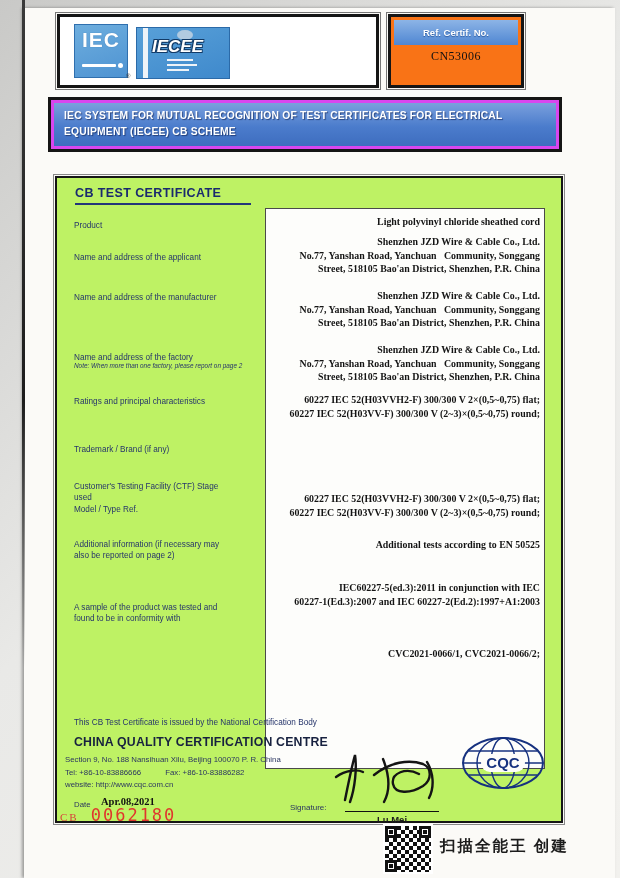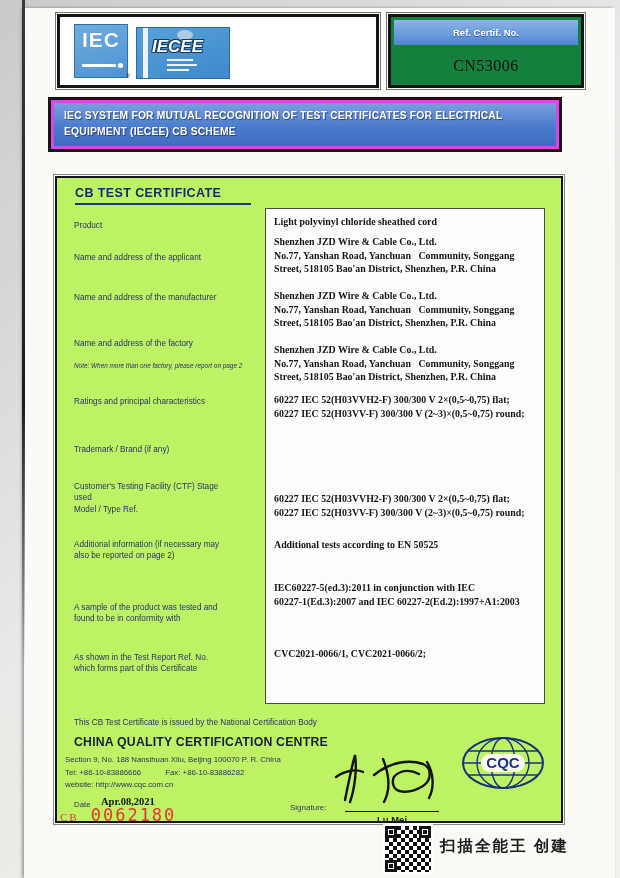--- a/index.html
+++ b/index.html
@@ -55,34 +55,34 @@
     background:#c9d6e2;opacity:.8;
   }
   .iecee-text{
     position:absolute;left:15px;top:9px;
     font-style:italic;font-weight:bold;font-size:17px;color:#fff;letter-spacing:0;
     text-shadow:1px 1px 0 #123a66,-1px 1px 0 #123a66,1px -1px 0 #123a66,-1px -1px 0 #123a66;
   }
   .iecee-lines{position:absolute;left:30px;bottom:7px;width:30px;}
   .iecee-lines .bar{height:2.5px;background:#eef3f8;margin-top:2.5px;}
   .ref-box{
-    position:absolute;left:388px;top:14px;width:196px;height:74px;
-    background:#15803d;border:3px solid #151515;outline:1px solid #777;outline-offset:1px;
+    position:absolute;left:388px;top:14px;width:136px;height:74px;
+    background:#f97316;border:3px solid #151515;outline:1px solid #777;outline-offset:1px;
     box-sizing:border-box;
   }
   .ref-head{
     margin:3px;height:25px;
     background:linear-gradient(#8cb4e6,#4f86d2);
     color:#fff;font-weight:bold;font-size:9.5px;
     display:flex;align-items:center;justify-content:center;
     text-shadow:0 1px 1px #2b5aa0;
   }
   .ref-value{
-    text-align:center;margin-top:12px;
-    font-family:"Liberation Serif",serif;font-size:16px;color:#111;letter-spacing:.5px;
+    text-align:center;margin-top:4px;
+    font-family:"Liberation Serif",serif;font-size:12px;color:#111;letter-spacing:.5px;
   }
   
   .banner{
     position:absolute;left:48px;top:97px;width:514px;height:55px;
     border:3px solid #151515;background:#d946ef;box-sizing:border-box;
   }
   .banner-inner{
     position:absolute;left:3px;top:3px;right:3px;bottom:3px;
     background:linear-gradient(#7aa0dd,#4b7ccc 55%,#3e6dbf);
     color:#fff;font-weight:bold;font-size:10.3px;line-height:1.55;
@@ -103,22 +103,22 @@
   }
   .flabel{
     position:absolute;left:17px;width:156px;
     font-size:8.2px;color:#26356b;line-height:1.4;
   }
   .fnote{
     position:absolute;left:17px;width:200px;
     font-size:6.4px;font-style:italic;color:#26356b;
   }
   .value-box{
-    position:absolute;left:208px;top:30px;width:280px;height:496px;
-    border:1.3px solid #4a4a4a;box-sizing:border-box;background:#fdfdfb;
+    position:absolute;left:208px;top:30px;width:280px;height:561px;
+    border:1.3px solid #4a4a4a;box-sizing:border-box;background:#fdfdfb;text-align:right;
   }
   .val{
     position:absolute;left:8px;width:266px;
     font-family:"Liberation Serif",serif;font-weight:bold;
     font-size:9.9px;color:#141414;line-height:13.6px;
     white-space:pre-wrap;
   }
   .issued-by{position:absolute;left:17px;top:540px;font-size:8.2px;color:#26356b;}
   .ncb-name{
     position:absolute;left:17px;top:557px;
@@ -200,29 +200,28 @@
 <div class="banner">
   <div class="banner-inner">IEC SYSTEM FOR MUTUAL RECOGNITION OF TEST CERTIFICATES FOR ELECTRICAL EQUIPMENT (IECEE) CB SCHEME</div>
 </div>
 
 <div class="main-box">
   <div class="cb-title">CB TEST CERTIFICATE</div>
 
   <div class="flabel" style="top:42px">Product</div>
   <div class="flabel" style="top:74px">Name and address of the applicant</div>
   <div class="flabel" style="top:114px">Name and address of the manufacturer</div>
-  <div class="flabel" style="top:160px">Name and address of the factory</div>
+  <div class="flabel" style="top:174px">Name and address of the factory</div>
   <div class="fnote" style="top:184px">Note: When more than one factory, please report on page 2</div>
   <div class="flabel" style="top:218px">Ratings and principal characteristics</div>
   <div class="flabel" style="top:266px">Trademark / Brand (if any)</div>
   <div class="flabel" style="top:303px">Customer's Testing Facility (CTF) Stage used</div>
   <div class="flabel" style="top:326px">Model / Type Ref.</div>
   <div class="flabel" style="top:361px">Additional information (if necessary may also be reported on page 2)</div>
   <div class="flabel" style="top:424px">A sample of the product was tested and found to be in conformity with</div>
-  <div class="flabel" style="top:474px">As shown in the Test Report Ref. No. which forms part of this Certificate</div>
 
   <div class="value-box">
     <div class="val" style="top:6px">Light polyvinyl chloride sheathed cord</div>
     <div class="val" style="top:26px">Shenzhen JZD Wire &amp; Cable Co., Ltd.
 No.77, Yanshan Road, Yanchuan   Community, Songgang
 Street, 518105 Bao'an District, Shenzhen, P.R. China</div>
     <div class="val" style="top:80px">Shenzhen JZD Wire &amp; Cable Co., Ltd.
 No.77, Yanshan Road, Yanchuan   Community, Songgang
 Street, 518105 Bao'an District, Shenzhen, P.R. China</div>
     <div class="val" style="top:134px">Shenzhen JZD Wire &amp; Cable Co., Ltd.

